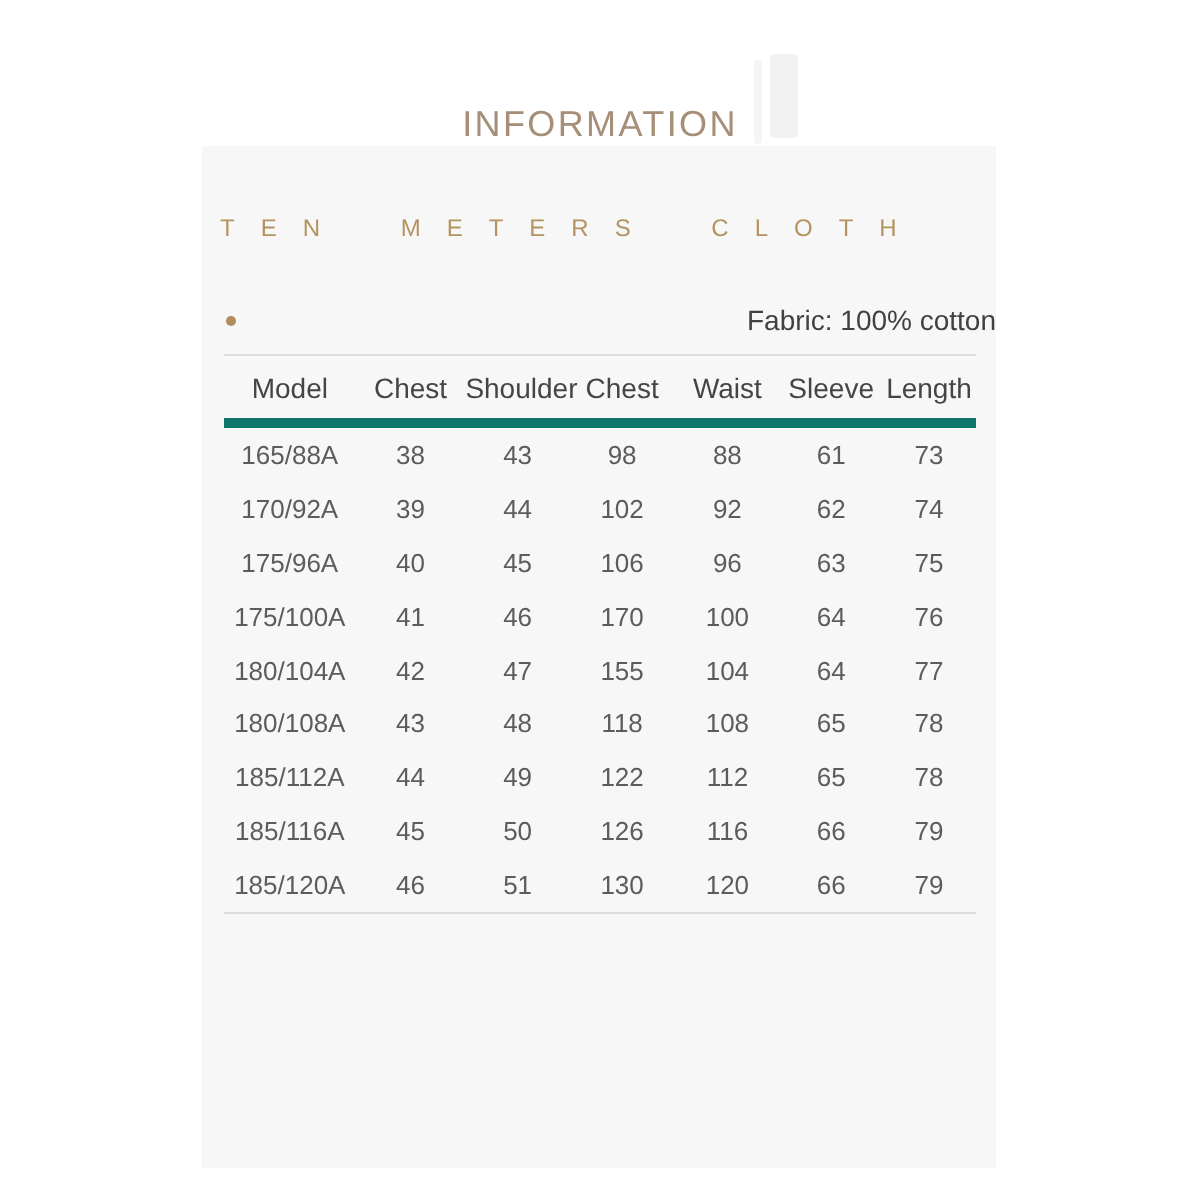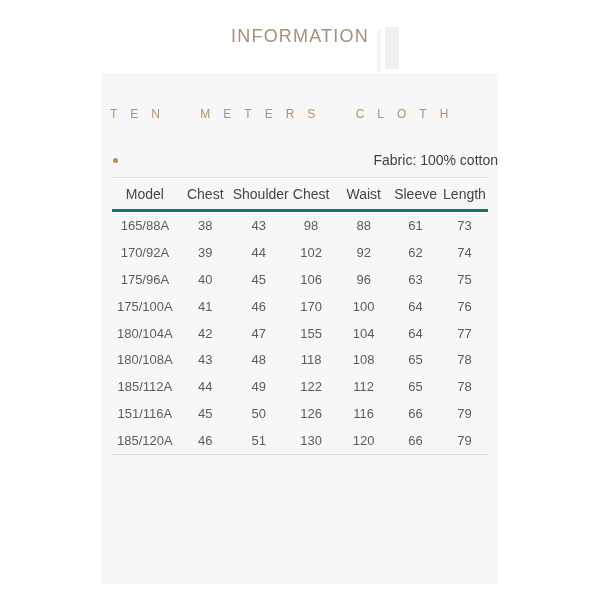--- a/index.html
+++ b/index.html
@@ -11,21 +11,21 @@
   .page {
     position: relative;
     width: 600px;
     height: 600px;
     background: #ffffff;
     overflow: hidden;
   }
   .title-row {
     position: relative;
     text-align: center;
-    padding-top: 26px;
+    padding-top: 52px;
     height: 40px;
   }
   .page-title {
     display: inline-block;
     margin: 0;
     font-size: 18px;
     font-weight: 400;
     letter-spacing: 1.2px;
     color: #a68f78;
   }
@@ -91,21 +91,21 @@
   }
   table.size-chart {
     margin: 9px 10px 0 11px;
     width: 376px;
     border-collapse: collapse;
     table-layout: fixed;
     border-top: 1px solid #dedede;
     border-bottom: 1px solid #dcdcdc;
   }
   table.size-chart thead tr {
-    border-bottom: 3px solid #0f766e;
+    border-bottom: 5px solid #0f766e;
   }
   table.size-chart th {
     height: 31px;
     font-size: 14px;
     font-weight: 400;
     color: #454545;
     text-align: center;
     padding: 0;
     white-space: nowrap;
   }
@@ -214,21 +214,21 @@
           <tr>
             <td>185/112A</td>
             <td>44</td>
             <td>49</td>
             <td>122</td>
             <td>112</td>
             <td>65</td>
             <td>78</td>
           </tr>
           <tr>
-            <td>151/116A</td>
+            <td>185/116A</td>
             <td>45</td>
             <td>50</td>
             <td>126</td>
             <td>116</td>
             <td>66</td>
             <td>79</td>
           </tr>
           <tr>
             <td>185/120A</td>
             <td>46</td>

